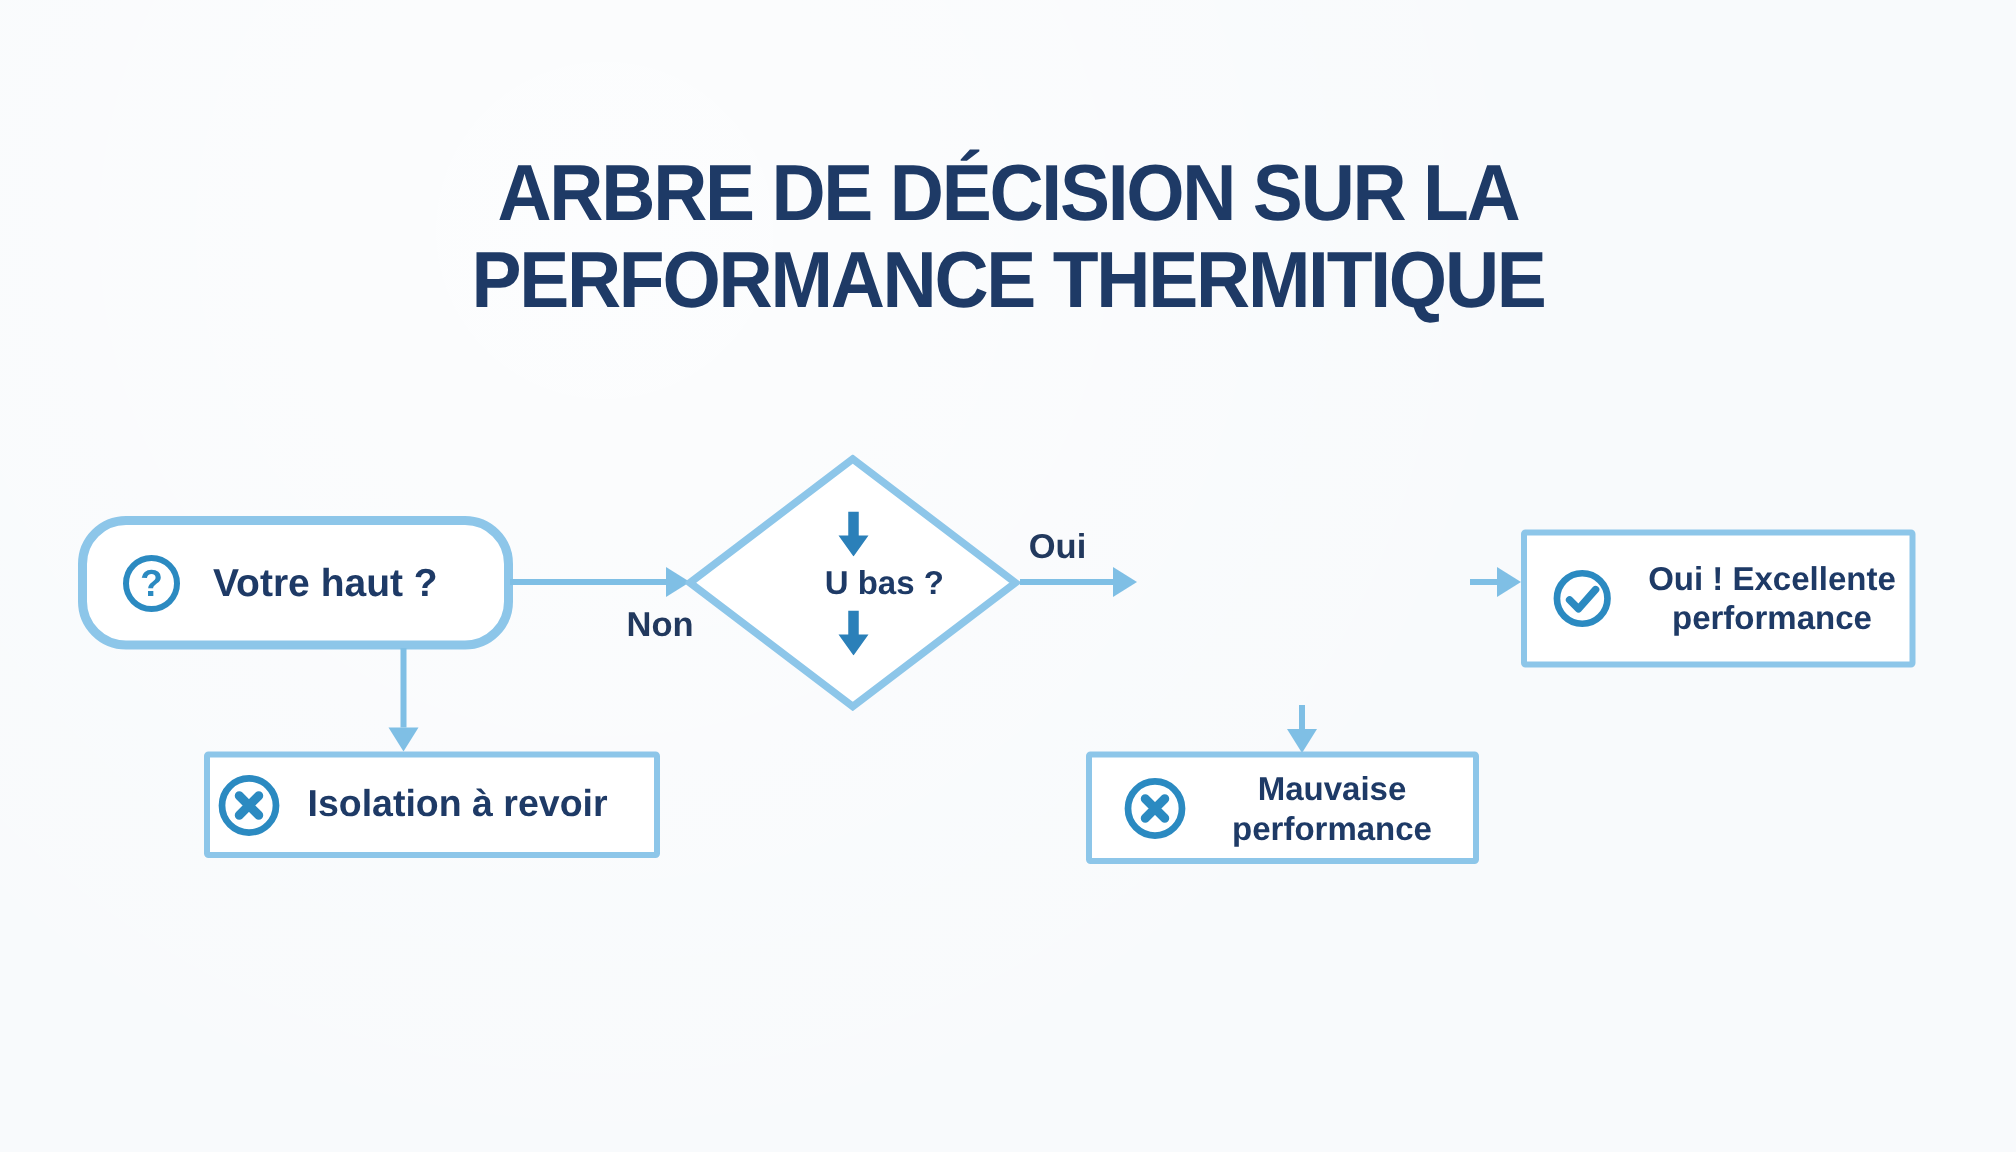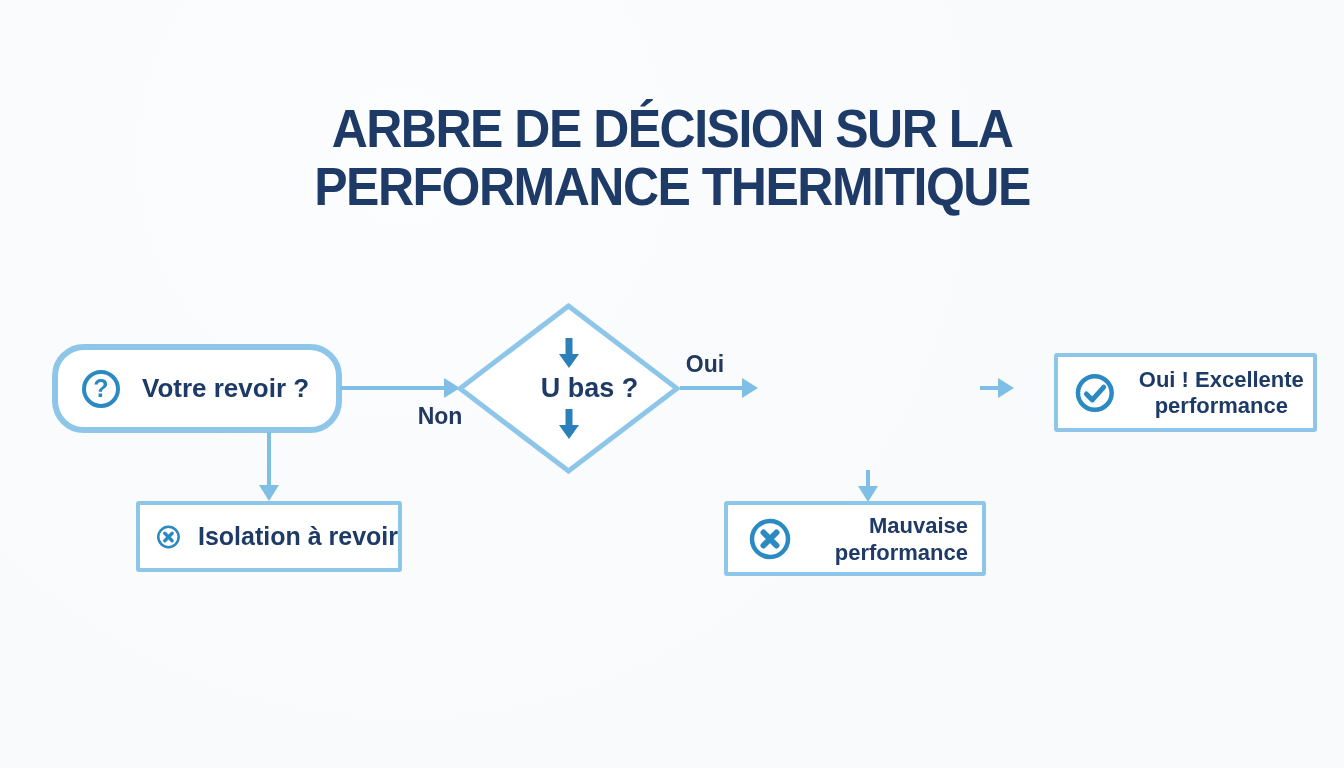--- a/index.html
+++ b/index.html
@@ -55,37 +55,37 @@
   }
   .node-start .nlabel{font-size:26px;}
   
   .diamond{position:absolute;}
   .diamond svg.shape{position:absolute;left:0;top:0;}
   .dcontent{
     position:absolute;left:0;top:0;right:0;bottom:0;
     display:flex;flex-direction:column;align-items:center;justify-content:center;
     gap:5px;
   }
-  .dcontent .nlabel{font-size:27px;margin-left:42px;}
+  .dcontent .nlabel{font-size:22px;margin-left:42px;}
   .d1{left:457px;top:303px;width:223px;height:171px;}
   .d2{left:760px;top:303px;width:220px;height:170px;}
   
   .box{
     position:absolute;
     background:#ffffff;
     border:4px solid var(--border-blue);
     border-radius:3px;
     display:flex;align-items:center;
   }
-  .box-success{left:1014px;top:353px;width:263px;height:79px;padding-left:16px;gap:14px;margin-left:40px;}
+  .box-success{left:1014px;top:353px;width:263px;height:92px;padding-left:16px;gap:14px;}
   .box-success .blabel{font-size:22px;line-height:26px;width:185px;text-align:center;}
-  .box-fail1{left:136px;top:501px;width:266px;height:71px;padding-left:16px;gap:17px;}
+  .box-fail1{left:136px;top:501px;width:304px;height:71px;padding-left:4px;gap:17px;}
   .box-fail1 .blabel{font-size:25px;white-space:nowrap;}
   .box-fail2{left:724px;top:501px;width:262px;height:75px;padding-left:20px;gap:16px;}
-  .box-fail2 .blabel{font-size:22px;line-height:27px;width:160px;text-align:right;}
+  .box-fail2 .blabel{font-size:22px;line-height:27px;width:160px;text-align:center;}
   .blabel{color:var(--navy);font-weight:bold;}
   
   .line{position:absolute;background:var(--connector-blue);}
   .hline{height:4px;}
   .vline{width:4px;}
   .ah-right{
     position:absolute;width:0;height:0;
     border-top:10px solid transparent;
     border-bottom:10px solid transparent;
     border-left:16px solid var(--connector-blue);
@@ -115,21 +115,21 @@
   <h1 class="title">
     <span>ARBRE DE DÉCISION SUR LA</span>
     <span>PERFORMANCE THERMITIQUE</span>
   </h1>
 
   <div class="node-start">
     <svg width="42" height="42" viewBox="0 0 42 42">
       <circle cx="21" cy="21" r="17" fill="none" stroke="#2b8ac1" stroke-width="4"></circle>
       <text x="21" y="29" text-anchor="middle" font-size="25" font-weight="bold" fill="#2b8ac1">?</text>
     </svg>
-    <span class="nlabel">Votre revoir ?</span>
+    <span class="nlabel">Votre haut ?</span>
   </div>
 
   <div class="line hline" style="left:340px;top:386px;width:104px;"></div>
   <div class="ah-right" style="left:444px;top:378px;"></div>
   <span class="edge-label lab-non">Non</span>
 
   <div class="diamond d1">
     <svg class="shape" width="223" height="171" viewBox="0 0 223 171">
       <polygon points="111.5,3 220,85.5 111.5,168 3,85.5" fill="#ffffff" stroke="#8dc6e9" stroke-width="5"></polygon>
     </svg>

